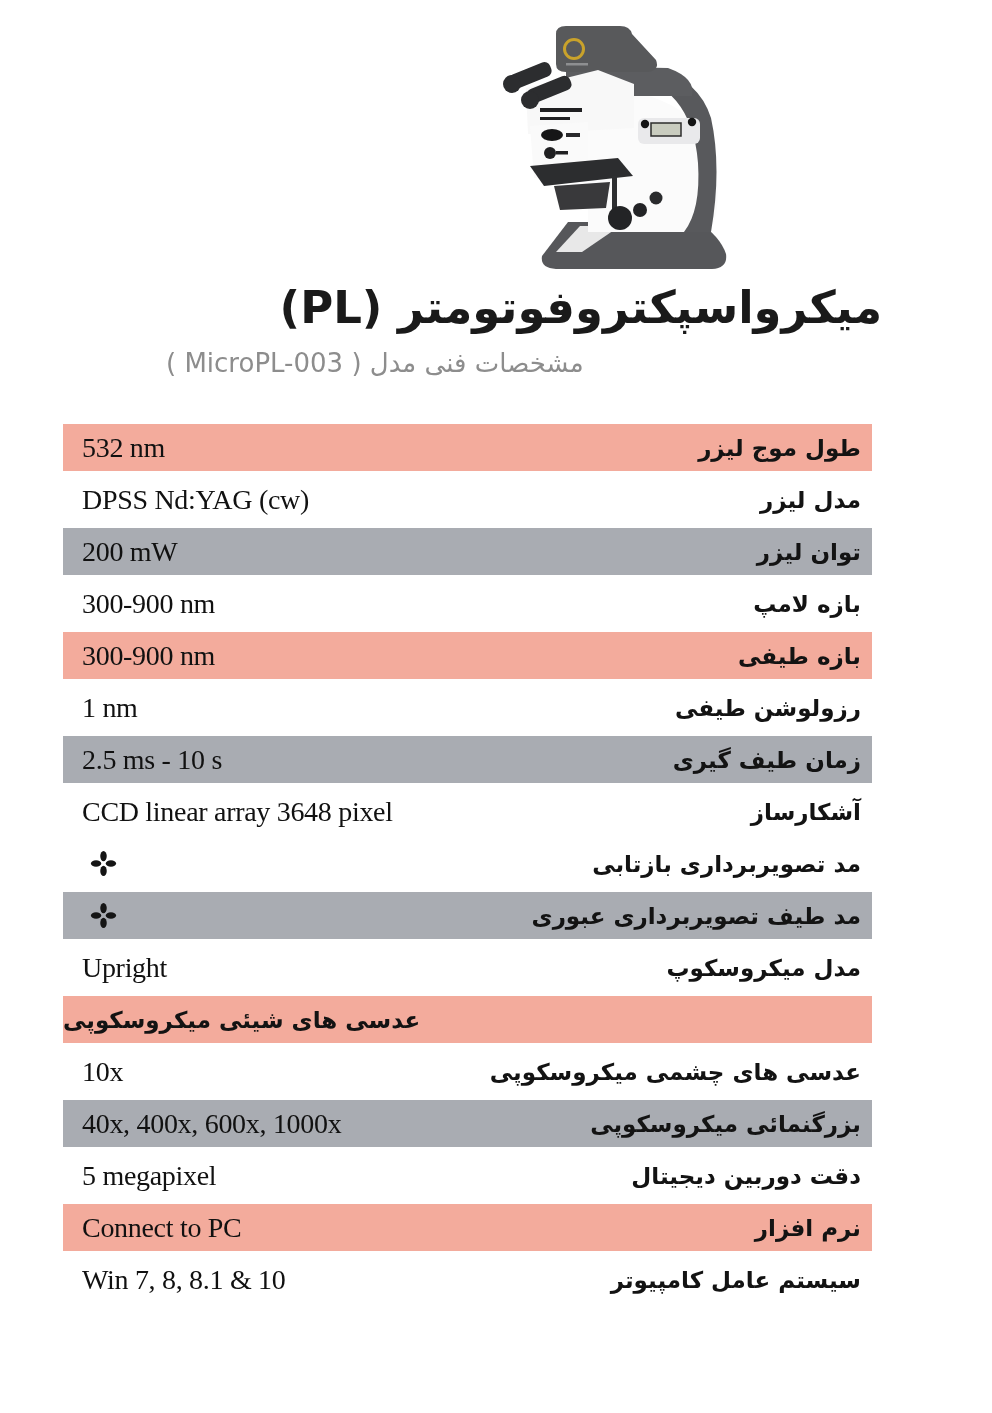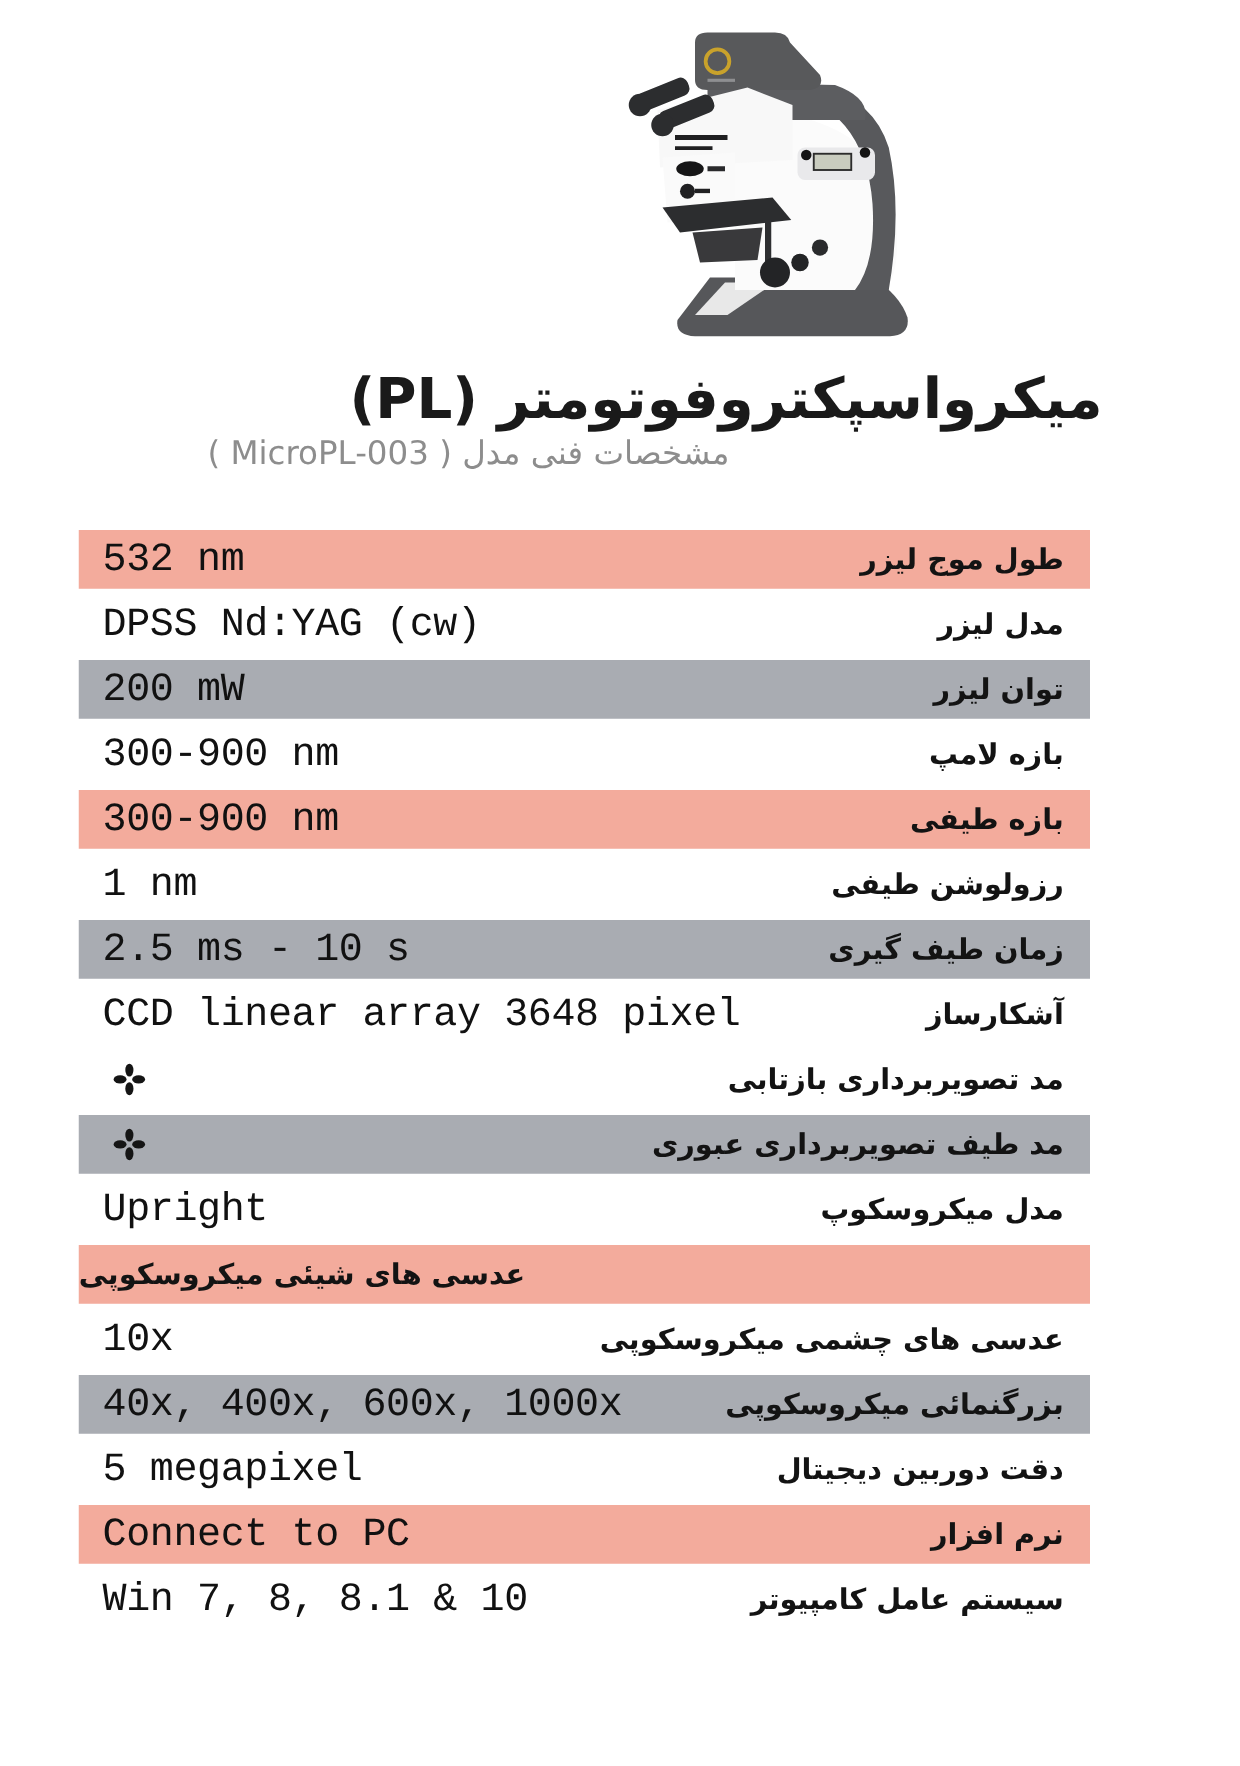--- a/index.html
+++ b/index.html
@@ -5,43 +5,43 @@
   html,body{margin:0;padding:0;}
   body{
     width:992px;height:1413px;position:relative;background:#ffffff;
     font-family:"DejaVu Sans",sans-serif;overflow:hidden;
     --salmon:#F3AB9C;--gray:#A9ACB2;--ink:#111111;--muted:#8d8d8d;
   }
   
   .hero{position:absolute;left:470px;top:8px;width:300px;height:280px;}
   
   .title{
-    position:absolute;top:292px;right:110px;direction:rtl;white-space:nowrap;
+    position:absolute;top:281px;right:110px;direction:rtl;white-space:nowrap;
     font-size:45px;font-weight:bold;color:#1a1a1a;letter-spacing:0;
   }
   .subtitle{
     position:absolute;top:348px;left:166px;direction:rtl;white-space:nowrap;
     font-size:26px;color:var(--muted);
   }
   
   .table{position:absolute;left:63px;top:424px;width:809px;}
   .row{
     height:47px;margin-bottom:5px;display:flex;align-items:center;
     justify-content:space-between;background:transparent;
   }
   .row.salmon{background:var(--salmon);}
   .row.gray{background:var(--gray);}
   .val{
-    font-size:32px;color:var(--ink);padding-left:19px;white-space:nowrap;
-    font-family:Liberation Mono, monospace;letter-spacing:-0.3px;
+    font-size:28px;color:var(--ink);padding-left:19px;white-space:nowrap;
+    font-family:Liberation Serif, serif;letter-spacing:-0.3px;
   }
   .val.iconcell{padding-left:27px;display:flex;align-items:center;}
   .label{
     direction:rtl;font-size:23px;font-weight:bold;color:#131313;
-    padding-right:21px;white-space:nowrap;
+    padding-right:11px;white-space:nowrap;
     font-family:"DejaVu Sans",sans-serif;
   }
 </style>
 </head>
 <body style="--salmon: #F3AB9C; --gray: #A9ACB2; --muted: #8d8d8d;">
 
 <div class="hero">
   <svg viewBox="0 0 300 280" width="300" height="280">
 
     <path d="M72,248 L98,214 L228,214 Q250,228 256,246 Q258,260 242,261 L86,261 Q70,260 72,248 Z" fill="#56575a"></path>

